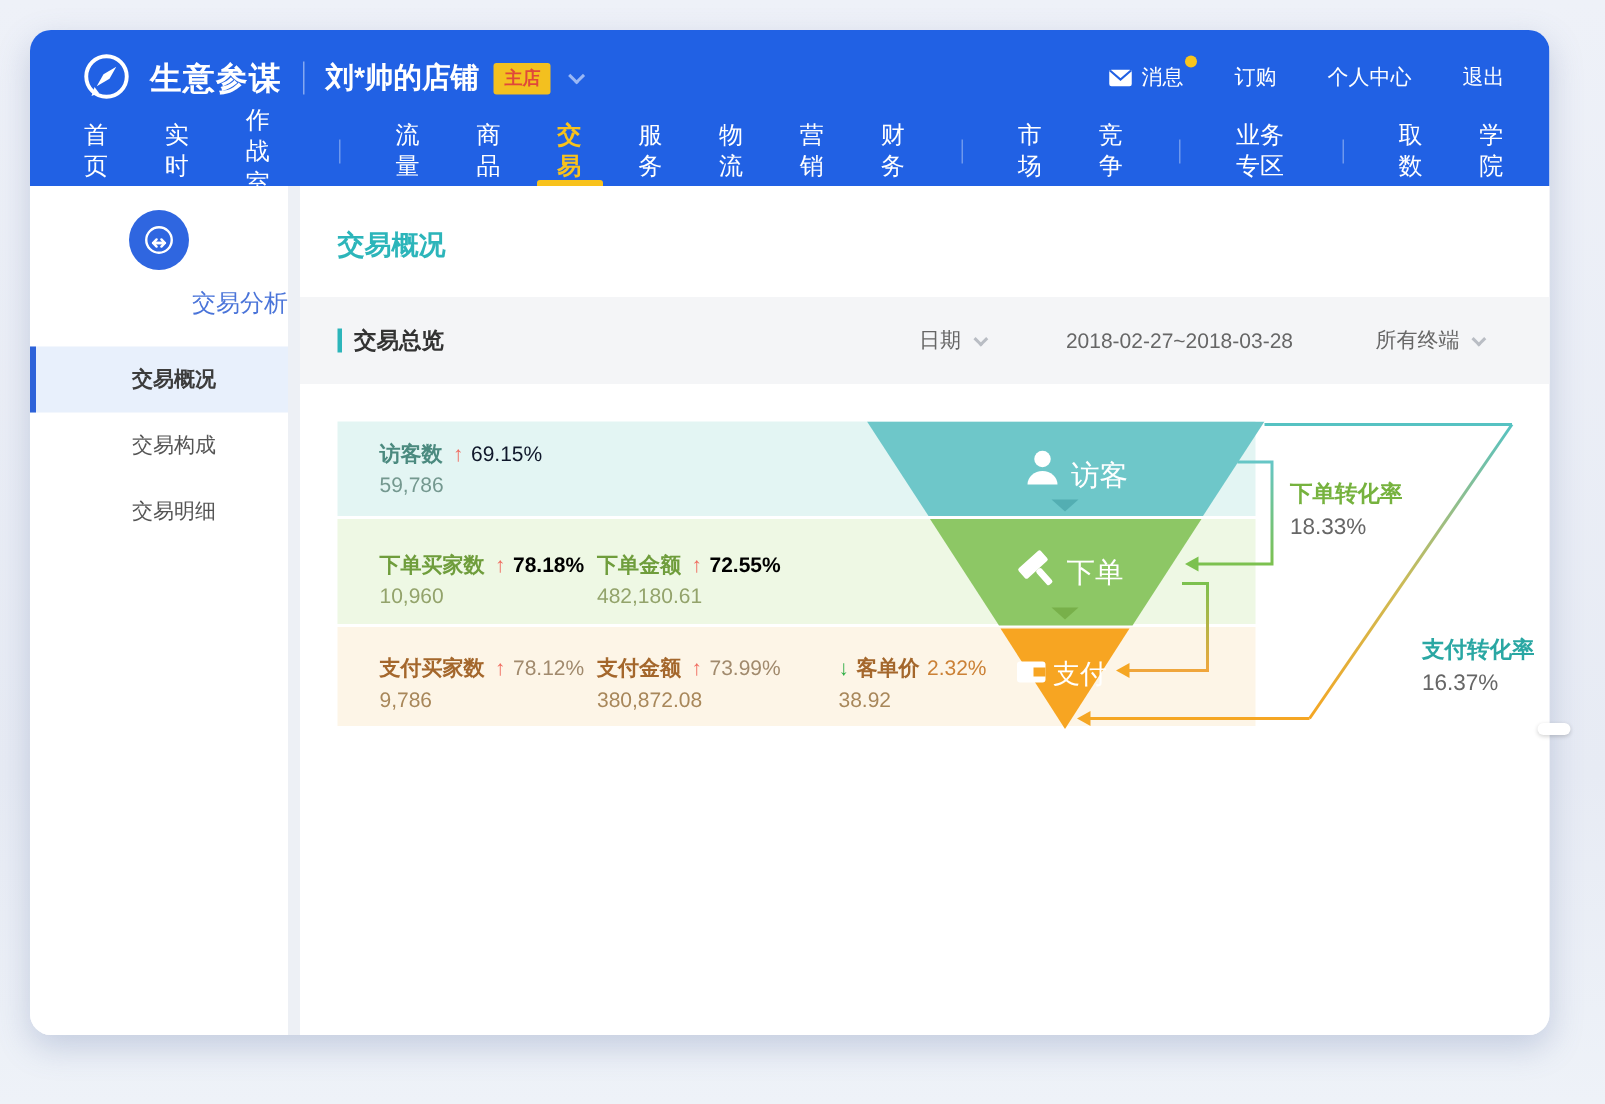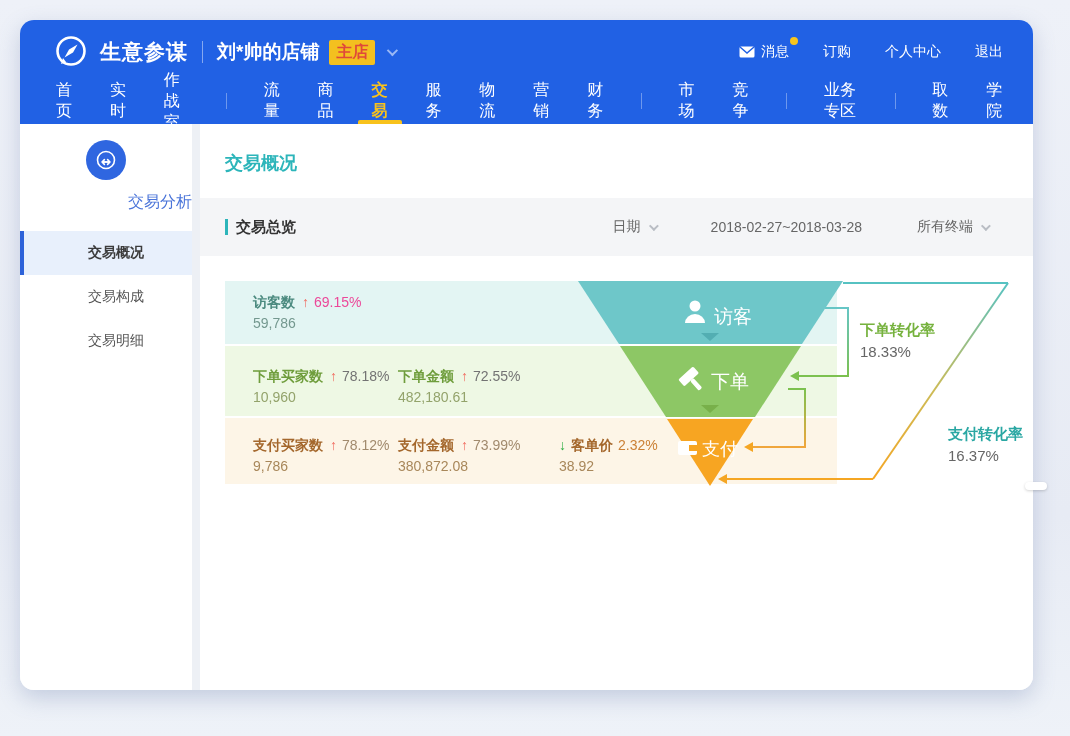--- a/index.html
+++ b/index.html
@@ -15,21 +15,21 @@
     box-shadow:0 8px 22px rgba(90,110,160,.28);
     display:flex; flex-direction:column;
   }
   
   .topbar { background:#2161e4; height:104px; flex:0 0 auto; color:#fff; }
   .row1 { display:flex; align-items:center; height:58px; padding:6px 30px 0 32px; }
   .logo { width:38px; height:38px; margin-right:10px; flex:0 0 auto; }
   .brand { font-size:21px; font-weight:bold; letter-spacing:1px; }
   .vsep { width:1px; height:22px; background:rgba(255,255,255,.45); margin:0 14px; }
   .shop { font-size:19px; font-weight:bold; }
-  .badge { background:#f3c01f; color:#e0483a; font-size:16px; font-weight:bold;
+  .badge { background:#f3c01f; color:#e0483a; font-size:12px; font-weight:bold;
            padding:2px 7px; border-radius:2px; margin-left:10px; }
   .chev { display:inline-block; width:8px; height:8px; border-right:2px solid #9ab8f5;
           border-bottom:2px solid #9ab8f5; transform:rotate(45deg) translateY(-2px); margin-left:12px; }
   .row1-right { margin-left:auto; display:flex; align-items:center; gap:34px; font-size:14px; }
   .toplink { color:#fff; text-decoration:none; cursor:pointer; }
   .msg { position:relative; display:flex; align-items:center; gap:6px; cursor:pointer; }
   .dot { position:absolute; right:-9px; top:-6px; width:8px; height:8px; border-radius:50%; background:#f8c51c; }
   .row2 { display:flex; align-items:center; height:46px; padding:0 30px 0 36px; gap:37px; }
   .navitem { color:#fff; font-size:16px; text-decoration:none; position:relative;
              height:46px; display:flex; align-items:center; cursor:pointer; }
@@ -61,22 +61,22 @@
   .chart-area { position:relative; flex:1; }
   .band { position:absolute; left:25px; width:612px; }
   .b1 { top:25px; height:63px; background:#e3f5f3; }
   .b2 { top:90px; height:70px; background:#eef8e4; }
   .b3 { top:162px; height:66px; background:#fdf5e7; }
   .funnel-svg { position:absolute; left:25px; top:25px; }
   .metric { position:absolute; font-size:14px; line-height:21px; }
   .metric b { font-size:14px; }
   .arr { font-weight:bold; margin:0 5px 0 7px; }
   .up { color:#f06a5e; } .down { color:#2fae45; margin:0 5px 0 0; }
-  .c1 b { color:#4b8a7f; } .c1 .val { color:#74988f; } .c1 .pct { color:#ec4899; }
-  .c2 b { color:#6f9d3c; } .c2 .val { color:#93a36b; } .c2 .pct { color:#737373; }
+  .c1 b { color:#4b8a7f; } .c1 .val { color:#74988f; } .c1 .pct { color:#0f172a; }
+  .c2 b { color:#6f9d3c; } .c2 .val { color:#93a36b; } .c2 .pct { color:#000000;font-weight:bold; }
   .c3 b { color:#a4672c; } .c3 .val { color:#a8875a; } .c3 .pct { color:#a18a6d; }
   .c3 .pct-o { color:#cb8136; margin-left:5px; }
   .conv { position:absolute; font-size:15px; line-height:22px; }
   .conv .cv { color:#666; font-weight:normal; font-size:15px; }
   .conv-a { color:#76b23e; font-weight:bold; }
   .conv-b { color:#bd8440; font-weight:bold; }
   .conv-c { color:#2aa7a3; font-weight:bold; }
   .help { display:inline-flex; align-items:center; justify-content:center; width:14px; height:14px;
           border:1px solid #bd8440; border-radius:50%; font-size:10px; color:#bd8440;
           margin-left:3px; vertical-align:1px; cursor:pointer; font-weight:bold; }

